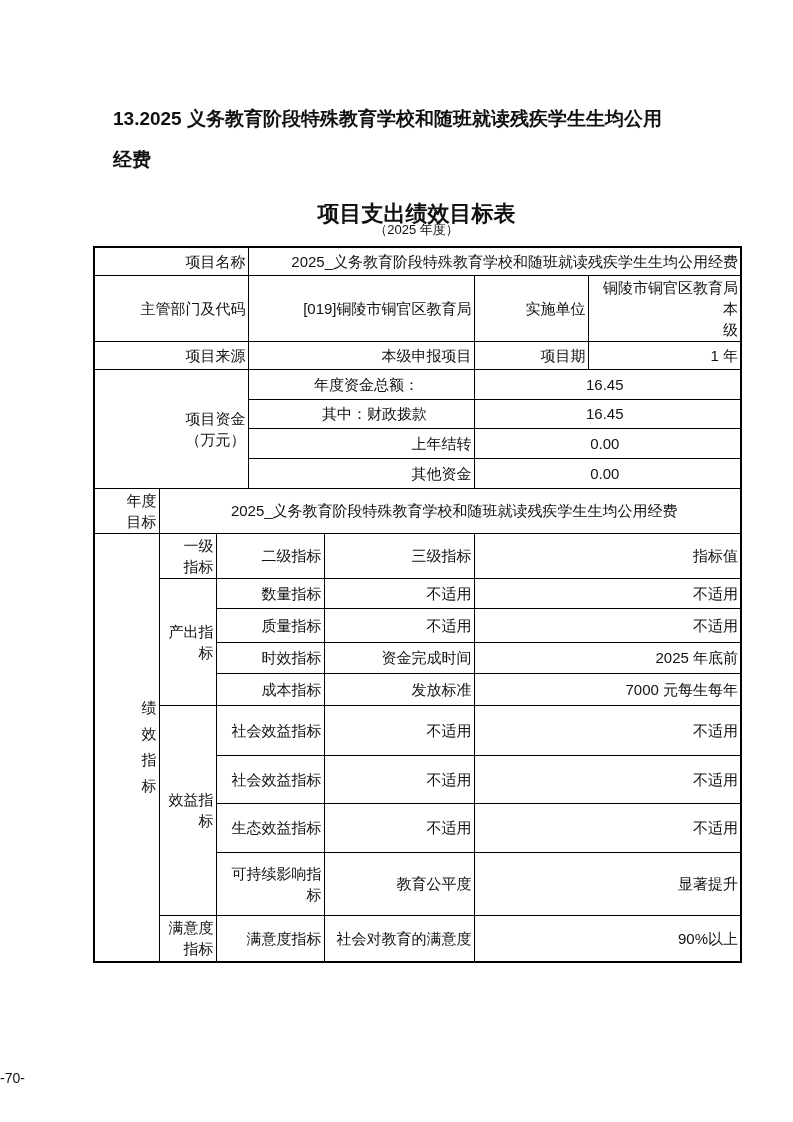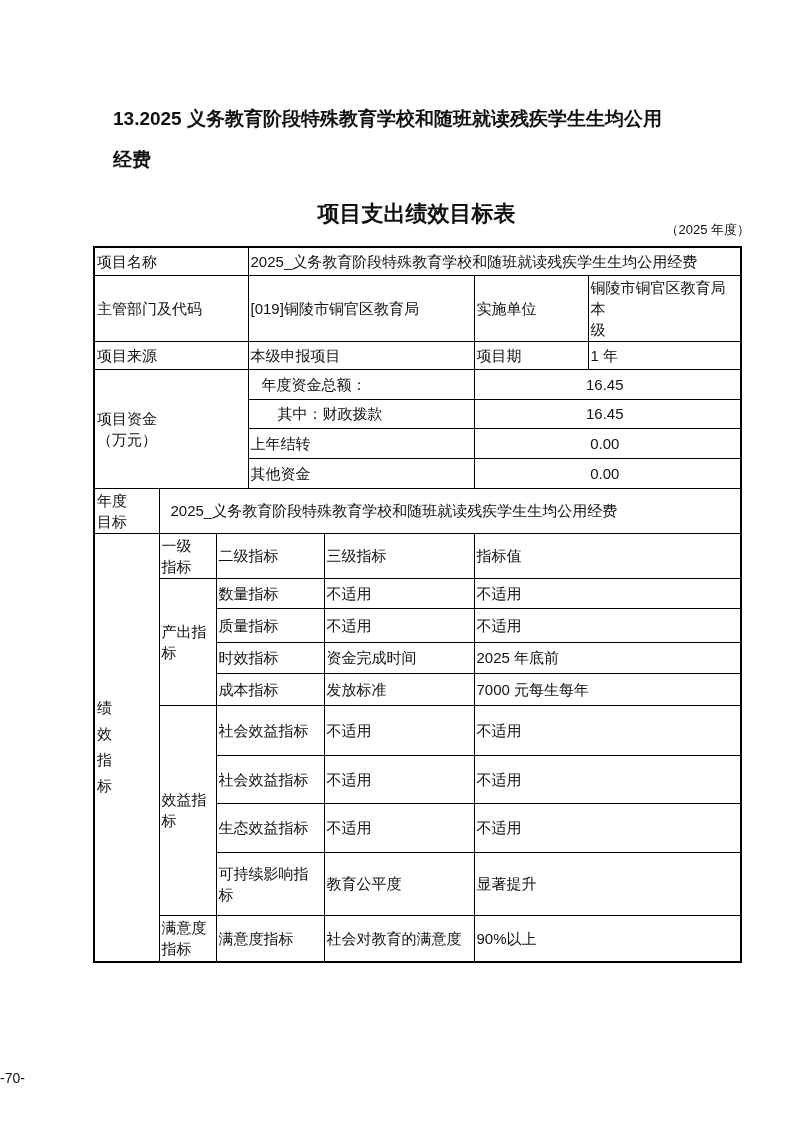--- a/index.html
+++ b/index.html
@@ -14,38 +14,38 @@
   .heading{
     position:absolute;top:98px;left:113px;width:600px;
     font-size:19px;font-weight:bold;line-height:41px;
     white-space:pre-line;
   }
   .doc-title{
     position:absolute;top:183px;left:93px;width:647px;
     text-align:center;font-size:22px;font-weight:bold;margin-top:16px;
   }
   .doc-subtitle{
-    position:absolute;top:221px;left:103px;width:647px;
-    text-align:right;font-size:13px;
+    position:absolute;top:221px;left:93px;width:647px;
+    text-align:center;font-size:13px;
   }
   table.main{
     position:absolute;top:246px;left:93px;
     border-collapse:collapse;table-layout:fixed;
     width:647px;
     font-size:15px;line-height:21px;
   }
   table.main td{
     border:1px solid #000;
     padding:1px 2px;
     vertical-align:middle;
     overflow:hidden;
   }
   table.main{border:2px solid #000;}
-  .c{text-align:left;}
-  .l{text-align:left;}
+  .c{text-align:right;}
+  .l{text-align:center;}
   .r{text-align:center;padding-right:7px !important;}
   .pre{white-space:pre-line;}
   .ind1{padding-left:13px !important;}
   .ind2{padding-left:29px !important;}
   .goal{padding-left:11px !important;}
   .vtext{line-height:26px;}
   
   .h28{height:28px;} .h45{height:45px;} .h30{height:30px;} .h29{height:29px;}
   .h34{height:34px;} .h31{height:31px;} .h32{height:32px;}
   .h50{height:50px;} .h48{height:48px;} .h49{height:49px;} .h63{height:63px;}

